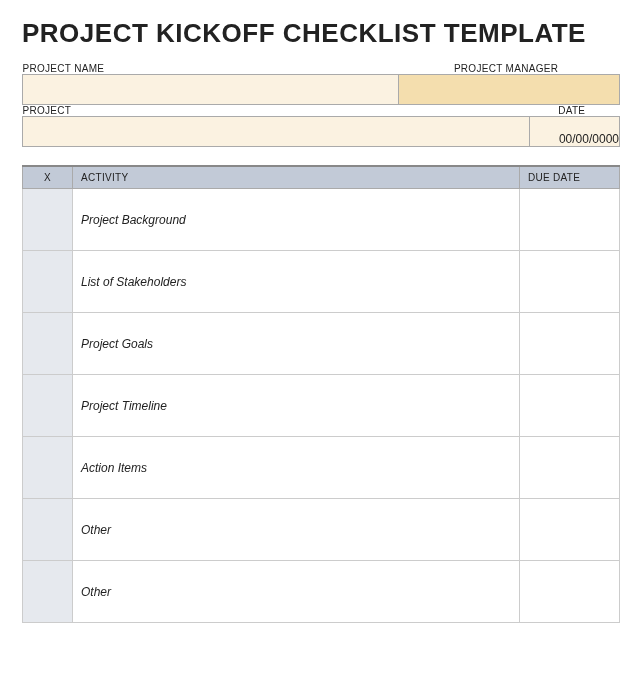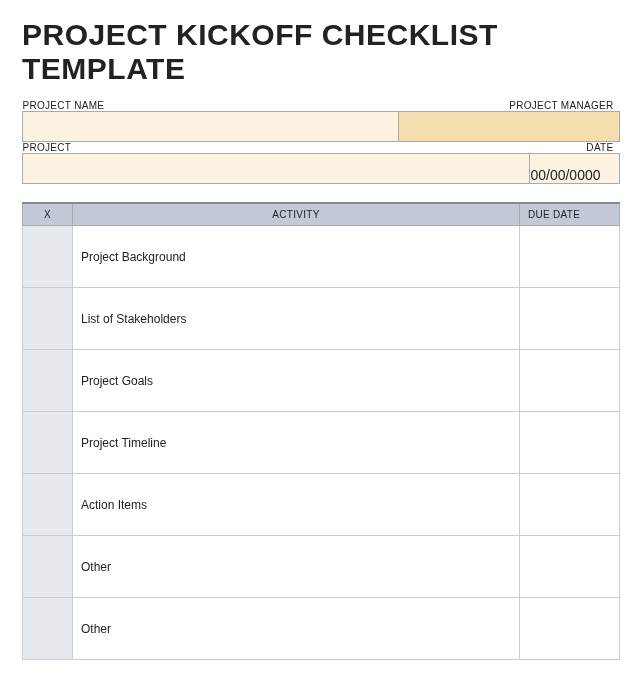--- a/index.html
+++ b/index.html
@@ -3,86 +3,87 @@
 <meta charset="utf-8">
 <style>
   * { box-sizing: border-box; margin: 0; padding: 0; }
   body {
     font-family: "Century Gothic", "Avant Garde", "Futura", Arial, sans-serif;
     background: #fff;
     padding: 18px 22px;
     width: 642px;
   }
   .title {
-    font-size: 30px;
+    font-size: 26px;
     font-weight: 700;
     letter-spacing: 0.5px;
     color: #222;
     margin-bottom: 14px;
   }
   .meta-table {
     width: 100%;
     border-collapse: collapse;
     margin-bottom: 0;
   }
   .meta-table td {
     padding: 0;
     vertical-align: bottom;
   }
   .meta-label {
     font-size: 10px;
     letter-spacing: 0.3px;
     color: #222;
     padding: 2px 0 2px 0;
   }
-  .meta-label.right { text-align: right; padding-right: 6px;}
+  .meta-label.right { text-align: center; padding-right: 6px;}
   .meta-input-row td {
     border: 1px solid #aaa;
   }
   .input-cell {
     height: 30px;
     background: #fbf2e1;
     border: 1px solid #999;
   }
   .input-cell.dark {
     background: #f4deae;
   }
   .input-cell.date {
-    text-align: left;
-    font-size: 14px;
+    text-align: right;
+    font-size: 12px;
     color: #222;
     width: 90px;
   }
   .checklist {
     width: 100%;
     border-collapse: collapse;
     margin-top: 18px;
     border-top: 2px solid #888;
     border-left: 1px solid #bbb;
     border-right: 1px solid #bbb;
   }
   .checklist th {
     background: #c2cad7;
     font-size: 10px;
     font-weight: 400;
     color: #222;
-    text-align: center;
+    text-align: left;
     padding: 5px 8px;
     border: 1px solid #aaa;
     letter-spacing: 0.3px;
   }
   .checklist th.col-x { width: 50px; text-align: center;}
   .checklist th.col-due { width: 100px; text-align: left;}
   .checklist td {
     border: 1px solid #ccc;
     font-size: 12px;
     color: #222;
     height: 62px;
     padding: 0 8px;
     vertical-align: middle;
+    font-style: italic;
   }
   .checklist td.cell-x {
     background: #e6e9ee;
     width: 50px;
   }
   .checklist td.cell-due {
     width: 100px;
   }
 </style>
 </head>

